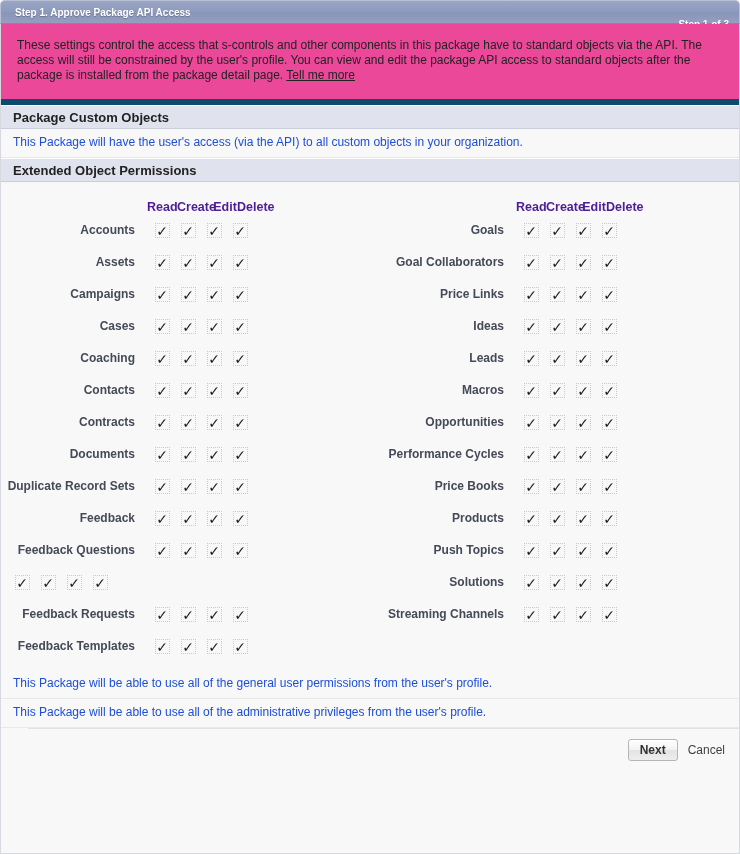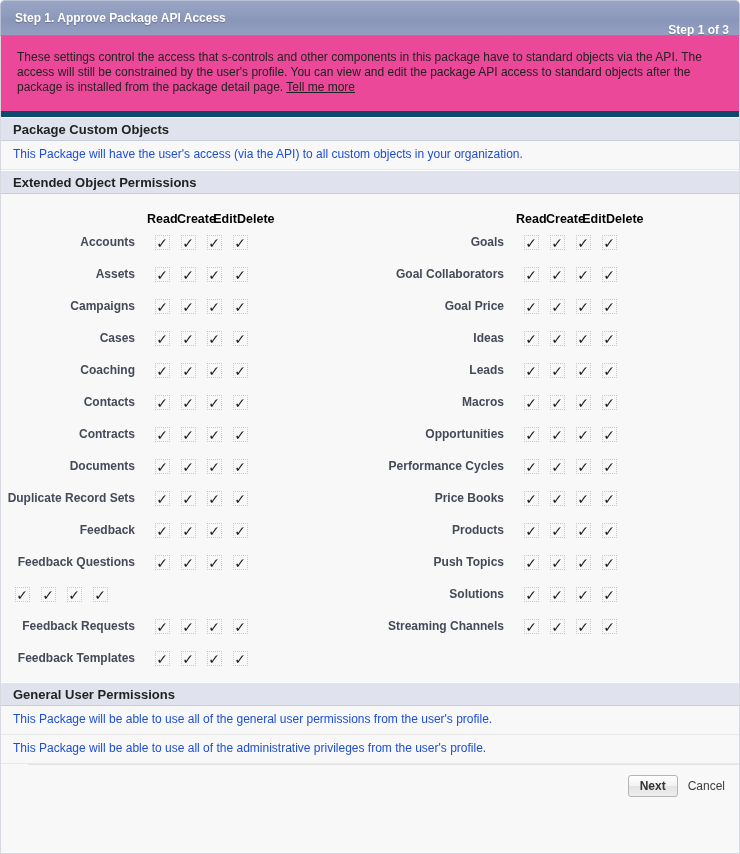--- a/index.html
+++ b/index.html
@@ -20,33 +20,33 @@
     width: 740px;
     height: 854px;
     box-sizing: border-box;
     background: #f9f9f9;
     display: flex;
     flex-direction: column;
   }
 
   
   .titlebar {
-    height: 36px;
+    height: 24px;
     box-sizing: border-box;
     background: linear-gradient(to bottom, #9aa5c4 0%, #8f9bbd 45%, #8995b9 55%, #949fc0 100%);
     border: 1px solid #b8c0d6;
     border-bottom: 1px solid #7d8aae;
     border-radius: 5px 5px 0 0;
     display: flex;
     align-items: center;
     justify-content: space-between;
     padding: 0 10px 0 14px;
     color: #ffffff;
     font-weight: bold;
-    font-size: 12px;
+    font-size: 10px;
     text-shadow: 0 1px 1px rgba(0,0,0,0.25);
     flex: 0 0 auto;
   }
   .titlebar .left { white-space: nowrap; }
   .titlebar .right { white-space: nowrap; margin-top: 24px; }
 
   
   .frame {
     flex: 1 1 auto;
     border-left: 1px solid #d6d9e0;
@@ -112,21 +112,21 @@
   .colhead {
     display: flex;
     align-items: flex-end;
     height: 26px;
   }
   .colhead .spacer { width: 146px; flex: 0 0 146px; }
   .colhead .hcells {
     display: flex;
     font-weight: bold;
     font-size: 12.5px;
-    color: #000000;
+    color: #4c1d95;
   }
   .colhead .hcell {
     width: 24px;
     flex: 0 0 24px;
     text-align: center;
     white-space: nowrap;
   }
   .colhead .hcell.read   { width: 30px; flex: 0 0 30px; }
   .colhead .hcell.create { width: 36px; flex: 0 0 36px; }
   .colhead .hcell.edit   { width: 24px; flex: 0 0 24px; }
@@ -517,21 +517,21 @@
                   </div>
                   <div class="cb">
                     <span class="mark">✓</span>
                   </div>
                   <div class="cb">
                     <span class="mark">✓</span>
                   </div>
                 </div>
               </div>
               <div class="perm-row">
-                <div class="label">Goal Price</div>
+                <div class="label">Price Links</div>
                 <div class="cells">
                   <div class="cb">
                     <span class="mark">✓</span>
                   </div>
                   <div class="cb">
                     <span class="mark">✓</span>
                   </div>
                   <div class="cb">
                     <span class="mark">✓</span>
                   </div>
@@ -708,21 +708,20 @@
                   <div class="cb">
                     <span class="mark">✓</span>
                   </div>
                 </div>
               </div>
             </div>
         </div>
       </div>
     </div>
 
-    <div class="section-header">General User Permissions</div>
     <div class="section-text">This Package will be able to use all of the general user permissions from the user's profile.</div>
 
     <div class="section-text">This Package will be able to use all of the administrative privileges from the user's profile.</div>
 
     <div class="footer">
       <button class="btn">Next</button>
       <a class="link" href="#">Cancel</a>
     </div>
 
   </div>

